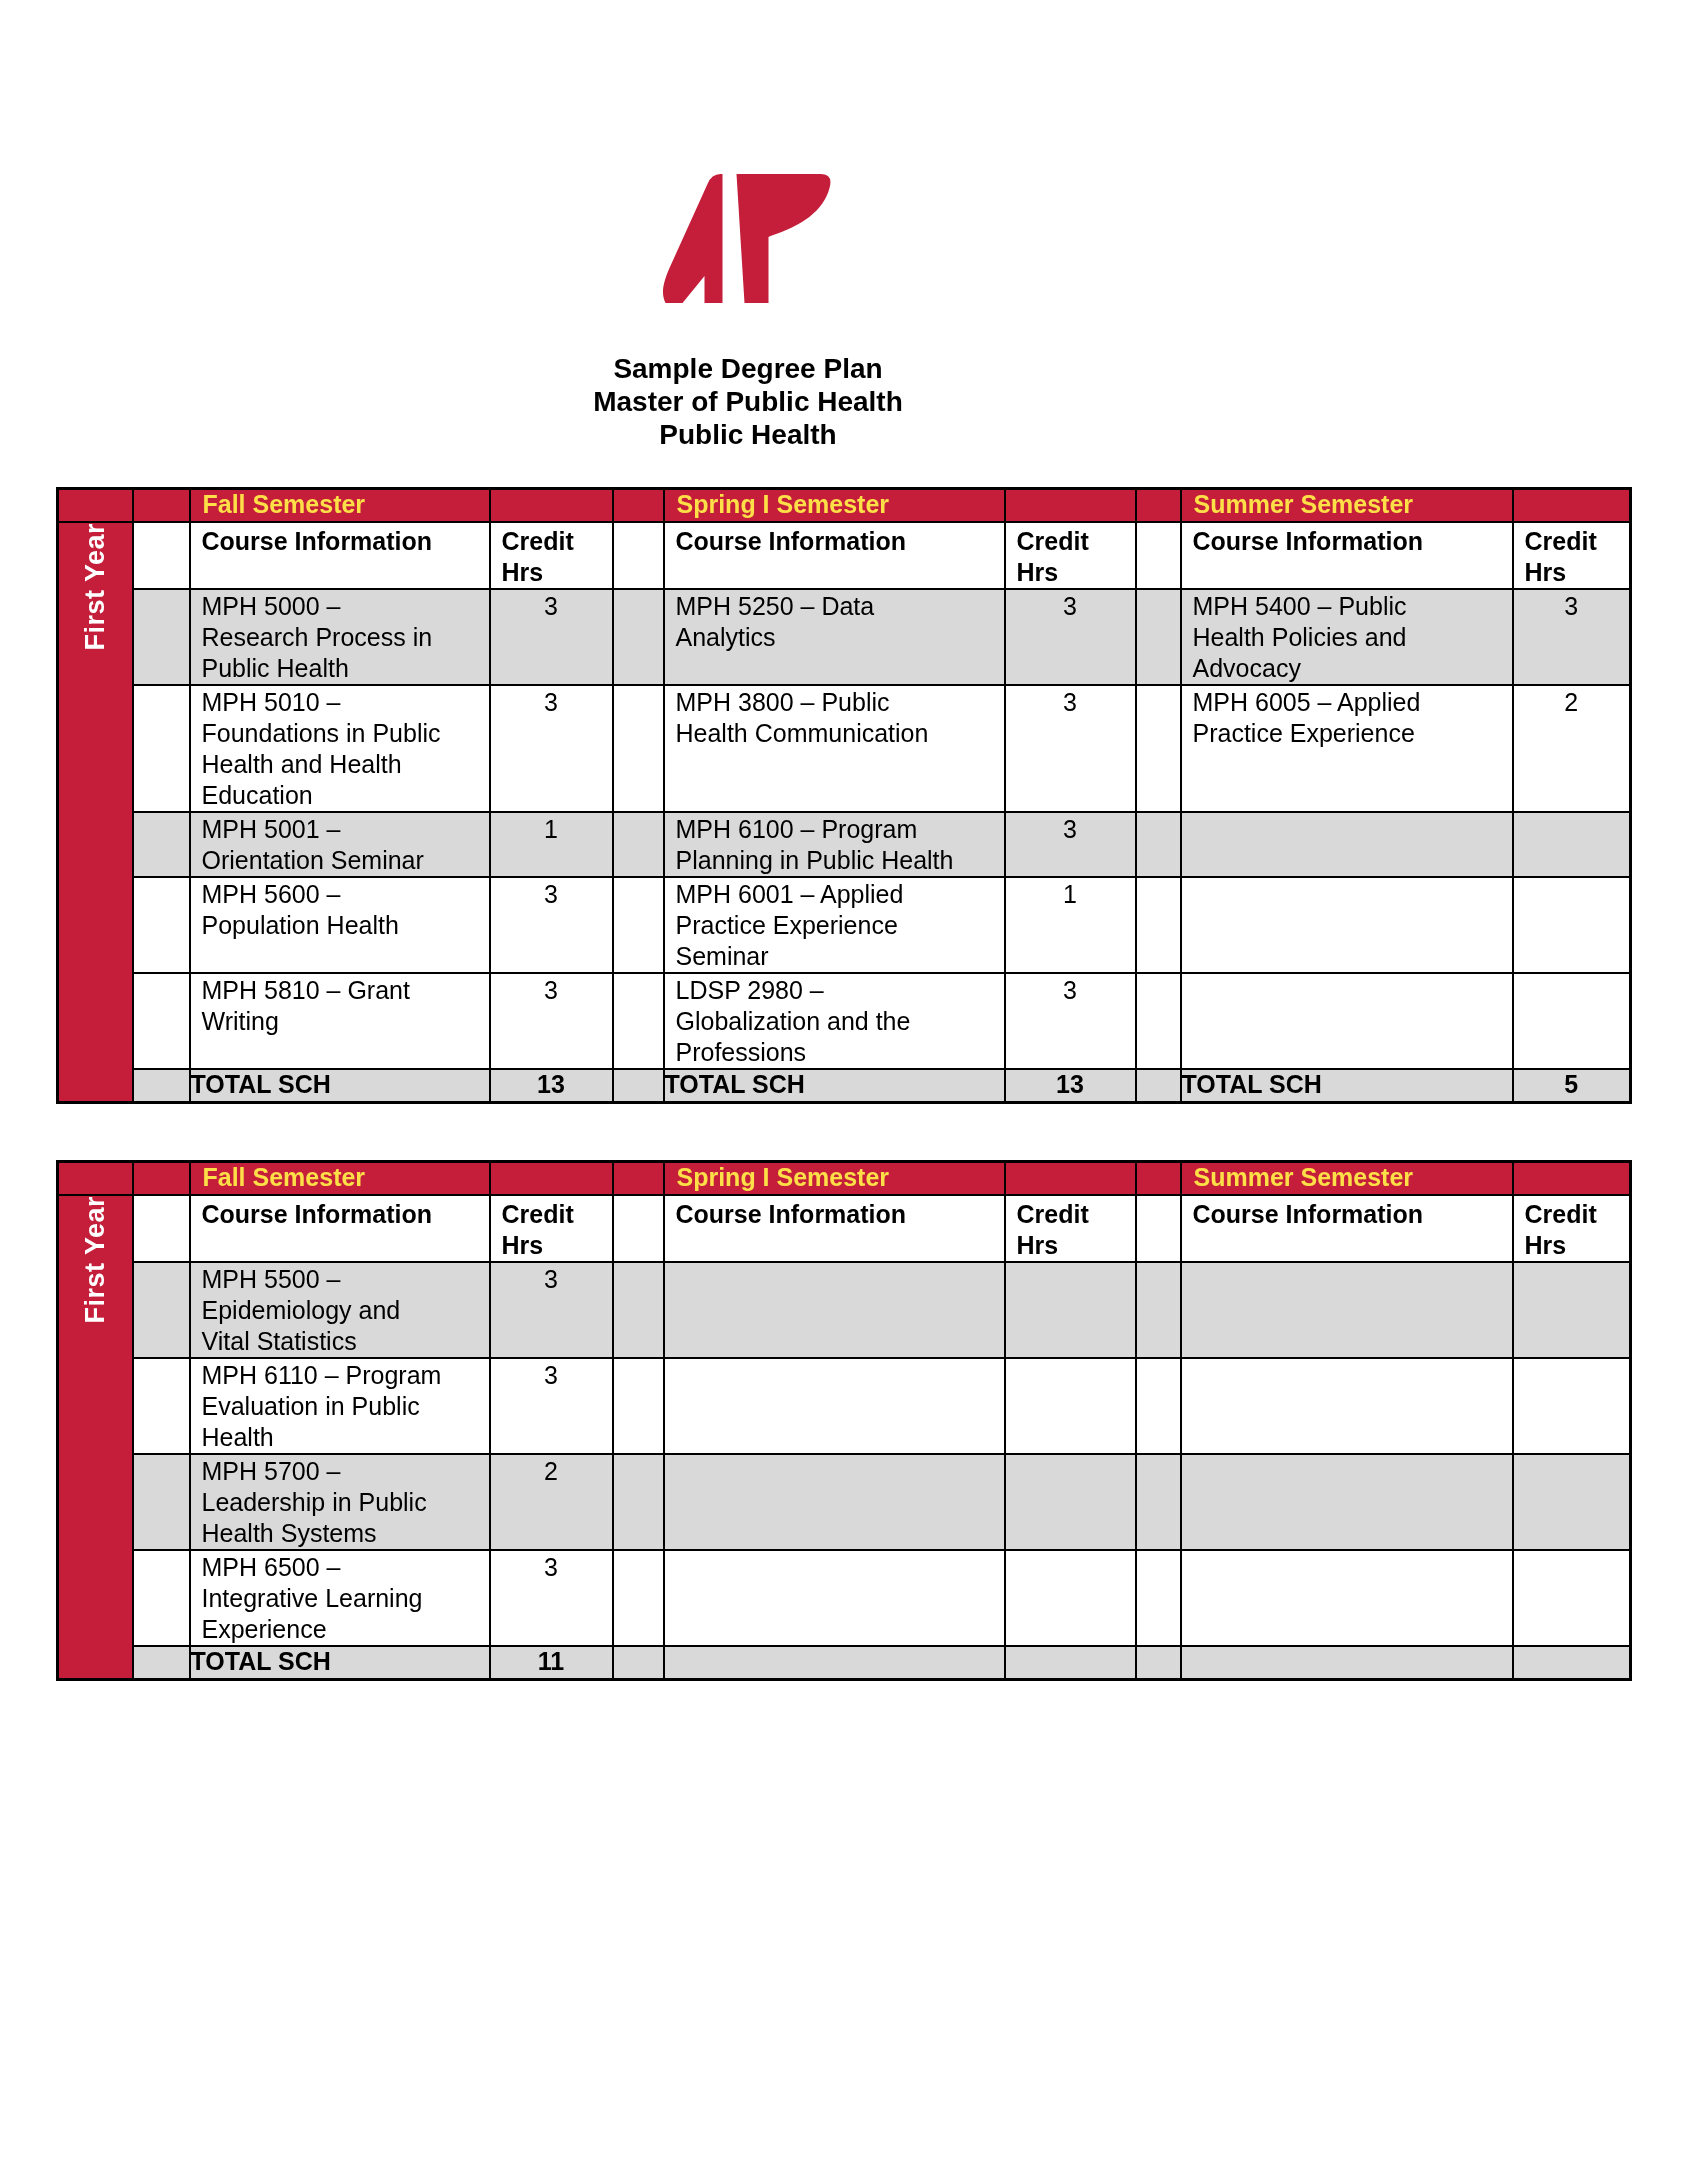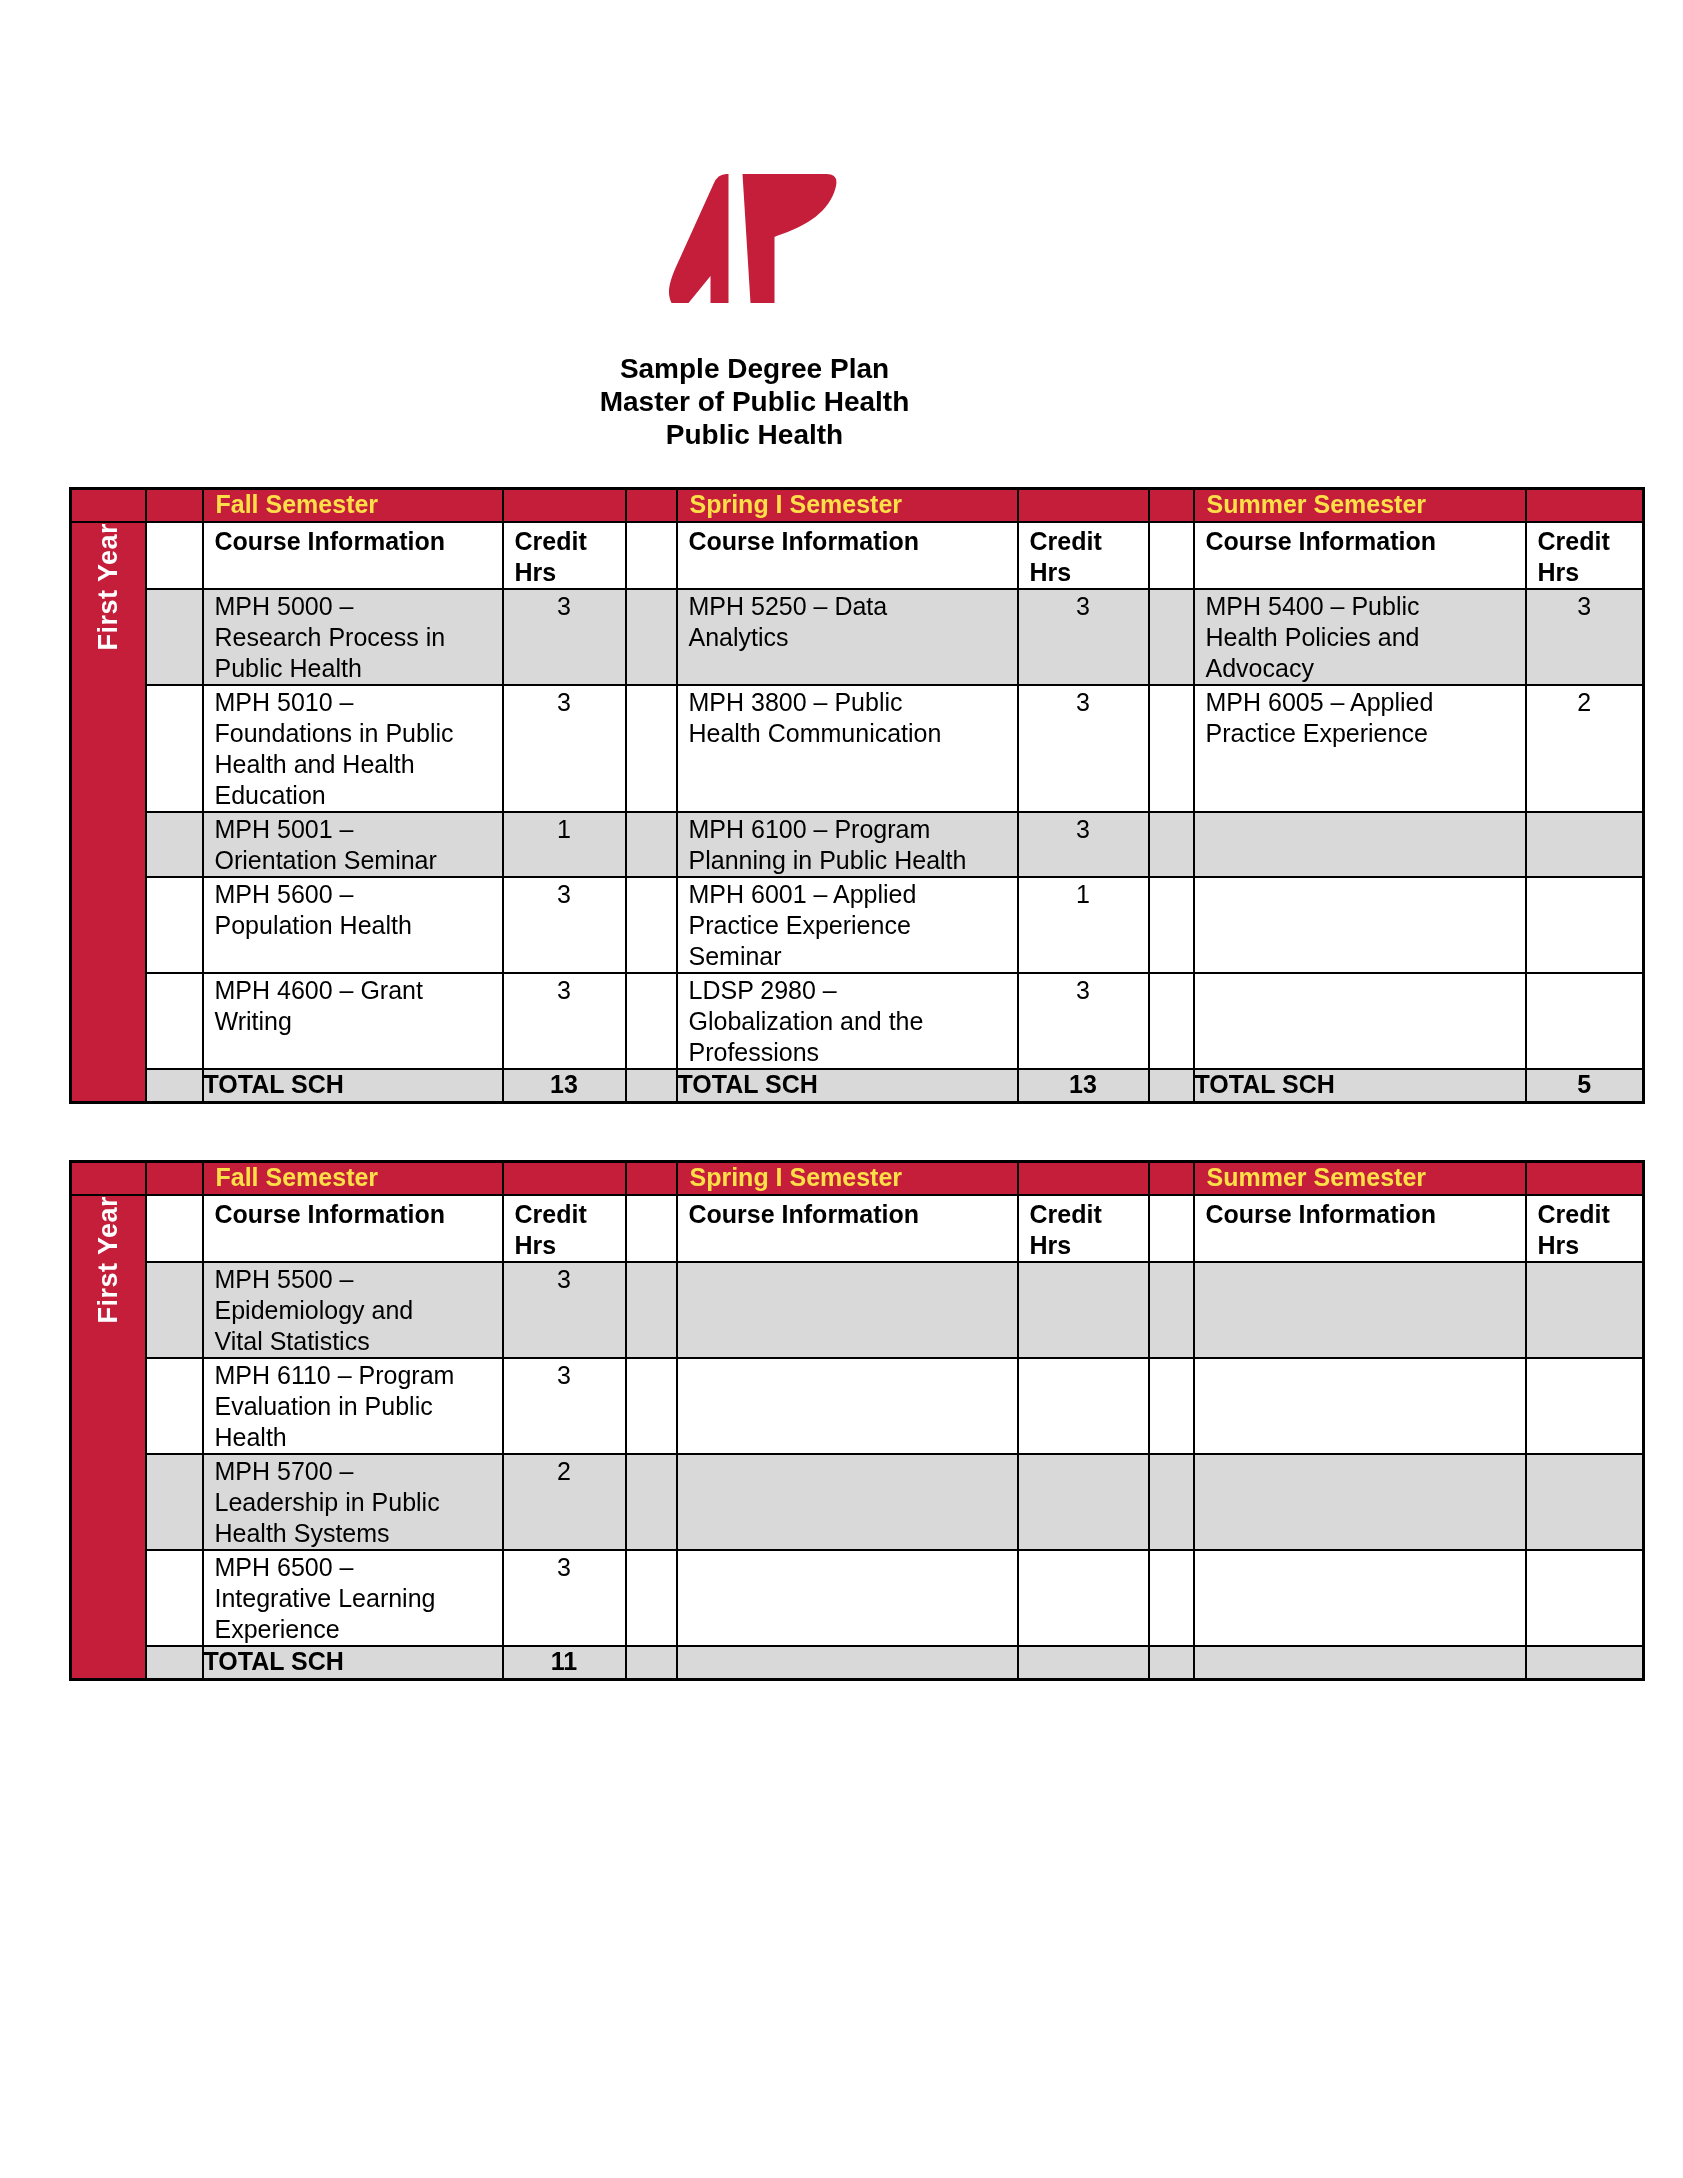--- a/index.html
+++ b/index.html
@@ -3,21 +3,21 @@
 <meta charset="utf-8">
 <style>
   * { box-sizing: border-box; margin: 0; padding: 0; }
   html, body { background: #ffffff; }
   body {
     width: 1683px; height: 2178px;
     overflow: hidden;
     font-family: "Liberation Sans", "DejaVu Sans", sans-serif;
     color: #000;
   }
-  .page { width: 1496px; height: 2178px; position: relative; padding-left: 13px; }
+  .page { width: 1496px; height: 2178px; position: relative; }
 
   
   .logo-wrap { padding-top: 173px; text-align: center; }
   .logo-wrap svg { display: inline-block; }
   .title-block {
     margin-top: 44px;
     text-align: center;
     font-weight: bold;
     font-size: 28px;
     line-height: 33px;
@@ -214,21 +214,21 @@
         <td class="course">MPH 6001 – Applied
 Practice Experience
 Seminar</td>
         <td class="credit">1</td>
         <td class="spacer"></td>
         <td class="course"></td>
         <td class="credit"></td>
       </tr>
       <tr class="body-row" style="height:96px">
         <td class="spacer"></td>
-        <td class="course">MPH 4600 – Grant
+        <td class="course">MPH 5810 – Grant
 Writing</td>
         <td class="credit">3</td>
         <td class="spacer"></td>
         <td class="course">LDSP 2980 –
 Globalization and the
 Professions</td>
         <td class="credit">3</td>
         <td class="spacer"></td>
         <td class="course"></td>
         <td class="credit"></td>

